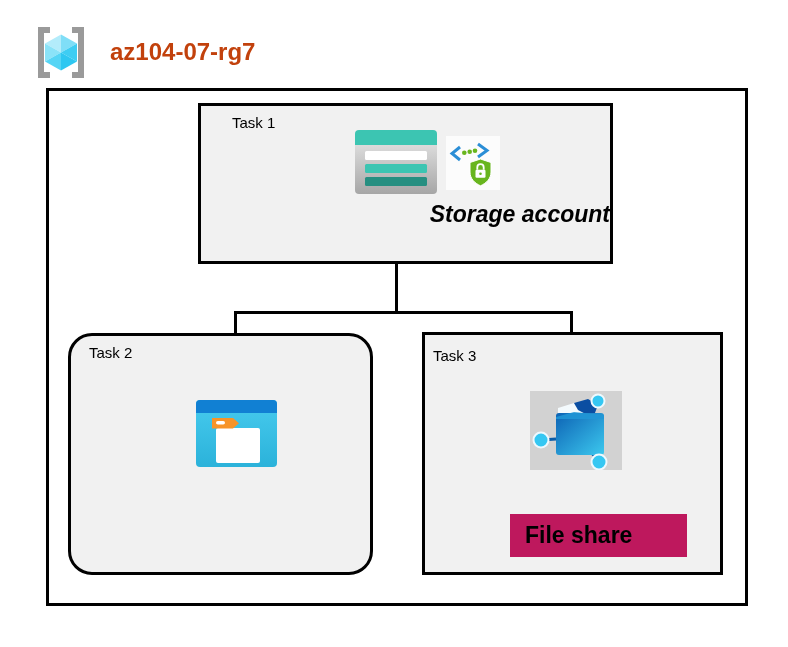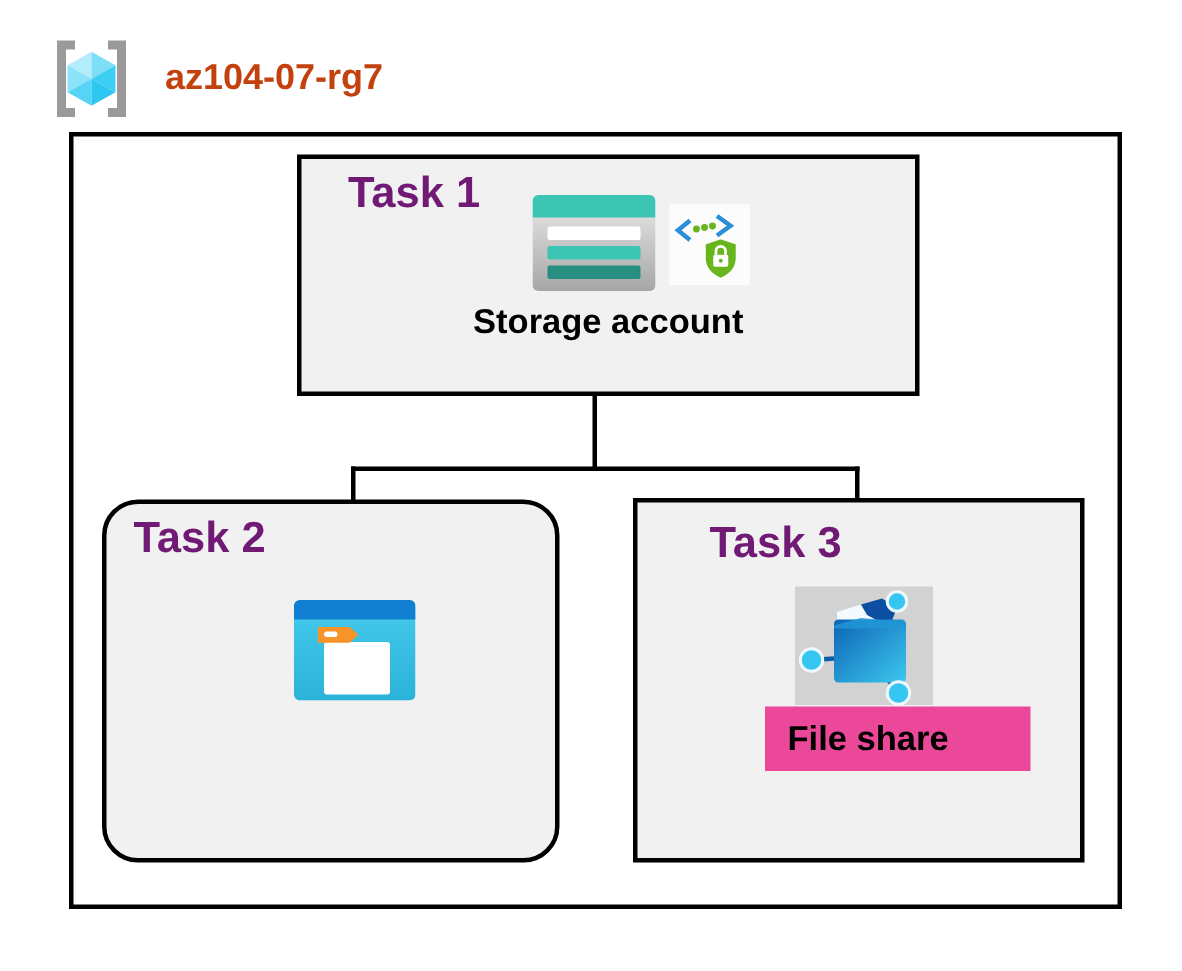--- a/index.html
+++ b/index.html
@@ -7,38 +7,38 @@
     position:relative; width:788px; height:647px; background:#ffffff;
     font-family:"Liberation Sans", sans-serif; overflow:hidden;
   }
   .abs { position:absolute; }
   .box {
     position:absolute; box-sizing:border-box;
     background:#f1f1f1; border:3px solid #000000;
   }
   .outer-box { background:#ffffff; }
   .task-label {
-    position:absolute; font-weight:bold; font-size:29px; color:#701a75;
+    position:absolute; font-weight:normal; font-size:15px; color:#000000;
     white-space:nowrap; line-height:1;
   }
   .node-label {
     position:absolute; font-weight:bold; font-size:23px; color:#000000;
     white-space:nowrap; line-height:1;
   }
-  .center-label { text-align:center; white-space:nowrap; }
+  .center-label { text-align:right; white-space:nowrap;font-style:italic; }
   .line { position:absolute; background:#000000; }
   .rg-title {
     position:absolute; left:110px; top:40px; font-weight:bold; font-size:24px;
     color:#c2410c; line-height:1; white-space:nowrap;
   }
   .fs-icon-bg { position:absolute; background:#d2d2d2; }
   .fs-label-band {
-    position:absolute; background:#ec4899; line-height:43px;
+    position:absolute; background:#be185d; line-height:43px;
     font-weight:bold; font-size:23px; color:#000; padding-left:15px;
-    box-sizing:border-box; white-space:nowrap;
+    box-sizing:border-box; white-space:nowrap;margin-top:43px;
   }
 </style>
 </head>
 <body>
 
 <div class="stage">
 
   <svg class="abs" style="left:34px; top:26px;" width="54" height="53" viewBox="0 0 54 53">
     <path d="M16,4 H7 V49 H16" fill="none" stroke="#9a9a9a" stroke-width="6"></path>
     <path d="M38,4 H47 V49 H38" fill="none" stroke="#9a9a9a" stroke-width="6"></path>
@@ -104,21 +104,21 @@
       <rect x="0" y="0" width="81" height="67" rx="4" fill="url(#gBlob)"></rect>
       <path d="M4,0 h73 a4,4 0 0 1 4,4 v9 H0 V4 a4,4 0 0 1 4,-4 z" fill="#1180d3"></path>
       <rect x="20" y="28" width="44" height="35" rx="2" fill="#ffffff"></rect>
       <polygon points="16,18 37,18 43,23.2 37,28.5 16,28.5" fill="#f79428"></polygon>
       <rect x="20" y="21" width="9" height="3.6" rx="1.8" fill="#ffffff"></rect>
     </svg>
 
   </div>
 
   <div class="box" style="left:422px; top:332px; width:301px; height:243px;">
-    <div class="task-label" style="left:8px; top:13px;margin-left:40px;">Task 3</div>
+    <div class="task-label" style="left:8px; top:13px;">Task 3</div>
 
     <div class="fs-icon-bg" style="left:105px; top:56px; width:92px; height:79px;"></div>
 
     <svg class="abs" style="left:105px; top:56px;" width="92" height="79" viewBox="0 0 92 79">
       <defs>
         <linearGradient id="gFold" x1="0" y1="0" x2="1" y2="1">
           <stop offset="0" stop-color="#0d63b5"></stop>
             <stop offset="1" stop-color="#3cc8ee"></stop>
         </linearGradient>
       </defs>

